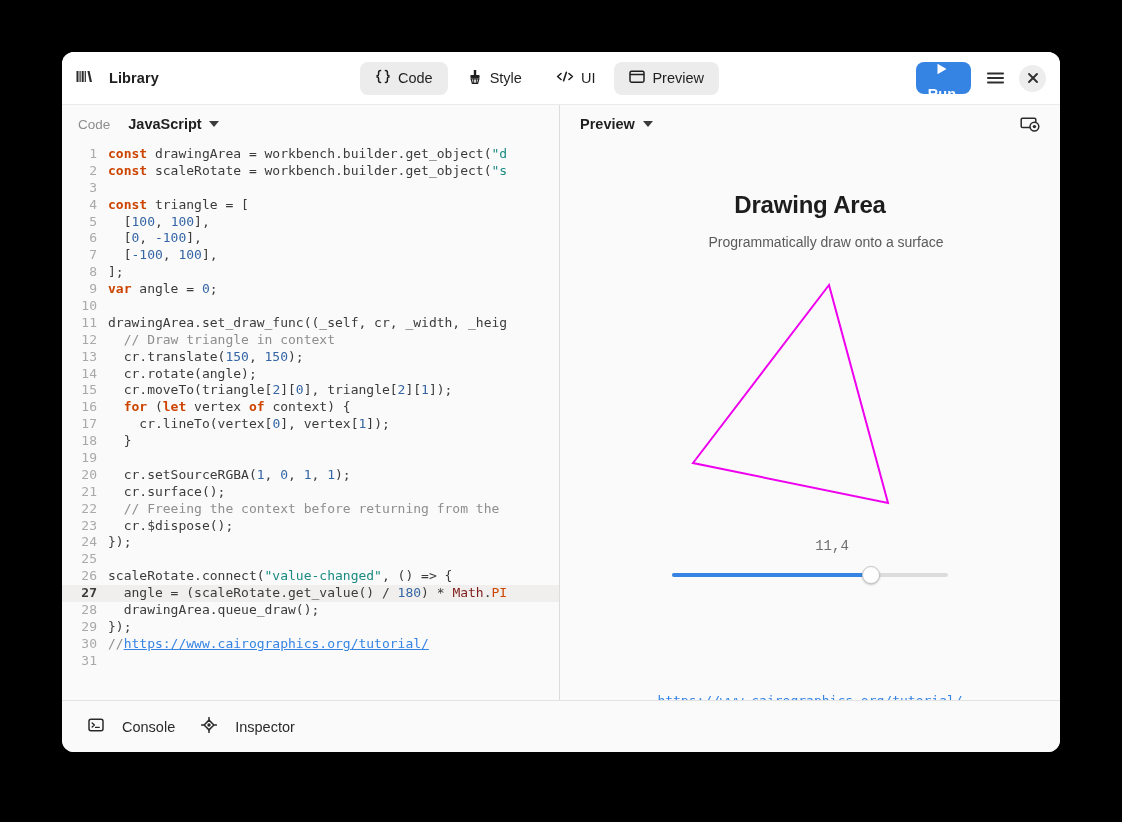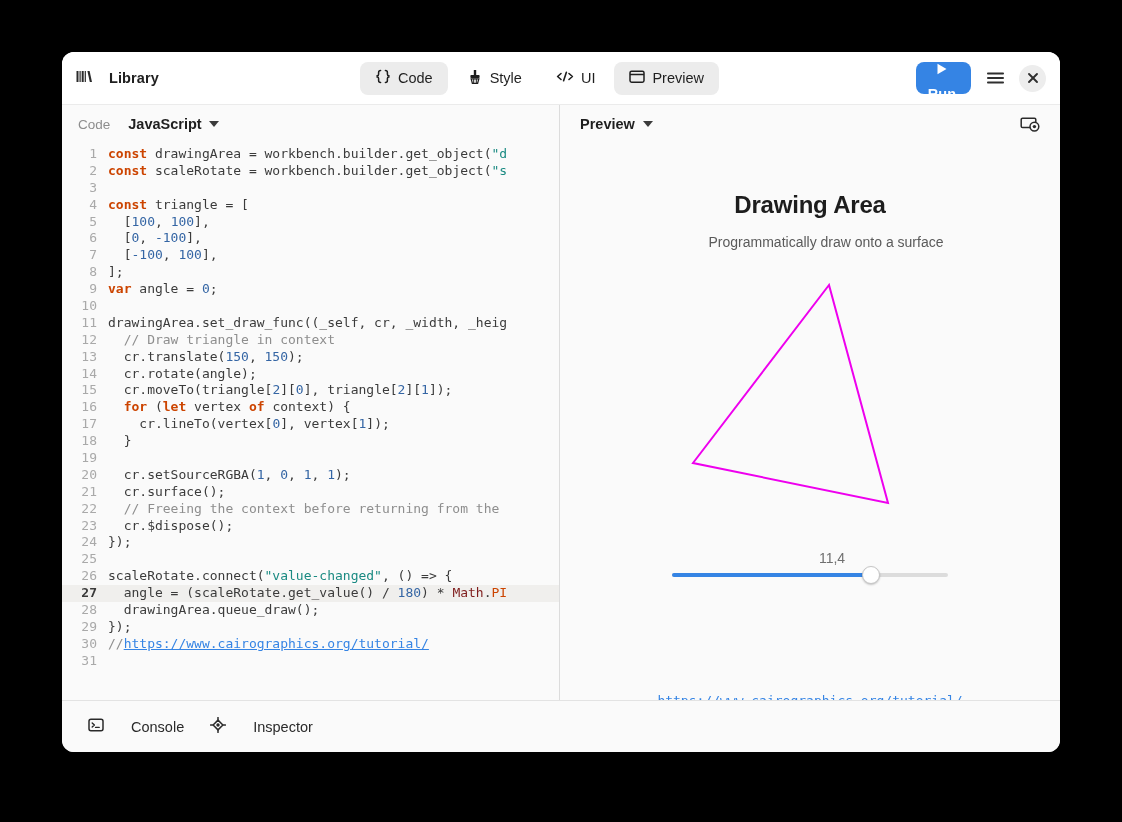--- a/index.html
+++ b/index.html
@@ -191,24 +191,25 @@
   }
   #slider-row {
     margin-top: 8px;
     width: 276px;
     position: relative;
     height: 48px;
   }
   #slider-value {
     position: absolute;
     left: 0; right: 0;
-    top: 12px;
+    top: 0;
     text-align: center;
     font-size: 14px; color: #6f6f6f;
     transform: translateX(22px);
+    font-family: Liberation Mono, monospace;
   }
   #slider-track-wrap {
     position: absolute;
     left: 0; right: 0; top: 28px;
     height: 18px;
   }
   #slider-track {
     position: absolute; top: 7px; left: 0; right: 0;
     height: 4px; border-radius: 2px;
     background: #dcdcdc;
@@ -243,21 +244,21 @@
   
   #bottom-bar {
     height: 52px; flex: 0 0 52px;
     border-top: 1px solid #e3e3e3;
     background: #fafafa;
     display: flex; align-items: center;
     gap: 26px;
     padding: 0 26px;
   }
   .bottom-item {
-    display: flex; align-items: center; gap: 27px;
+    display: flex; align-items: center; gap: 18px;
     font-size: 14.5px; color: #2a2a2a; font-weight: 500;
     cursor: pointer;
   }
 </style>
 </head>
 <body>
 
 <div id="app-window">
 
   <div id="header">

